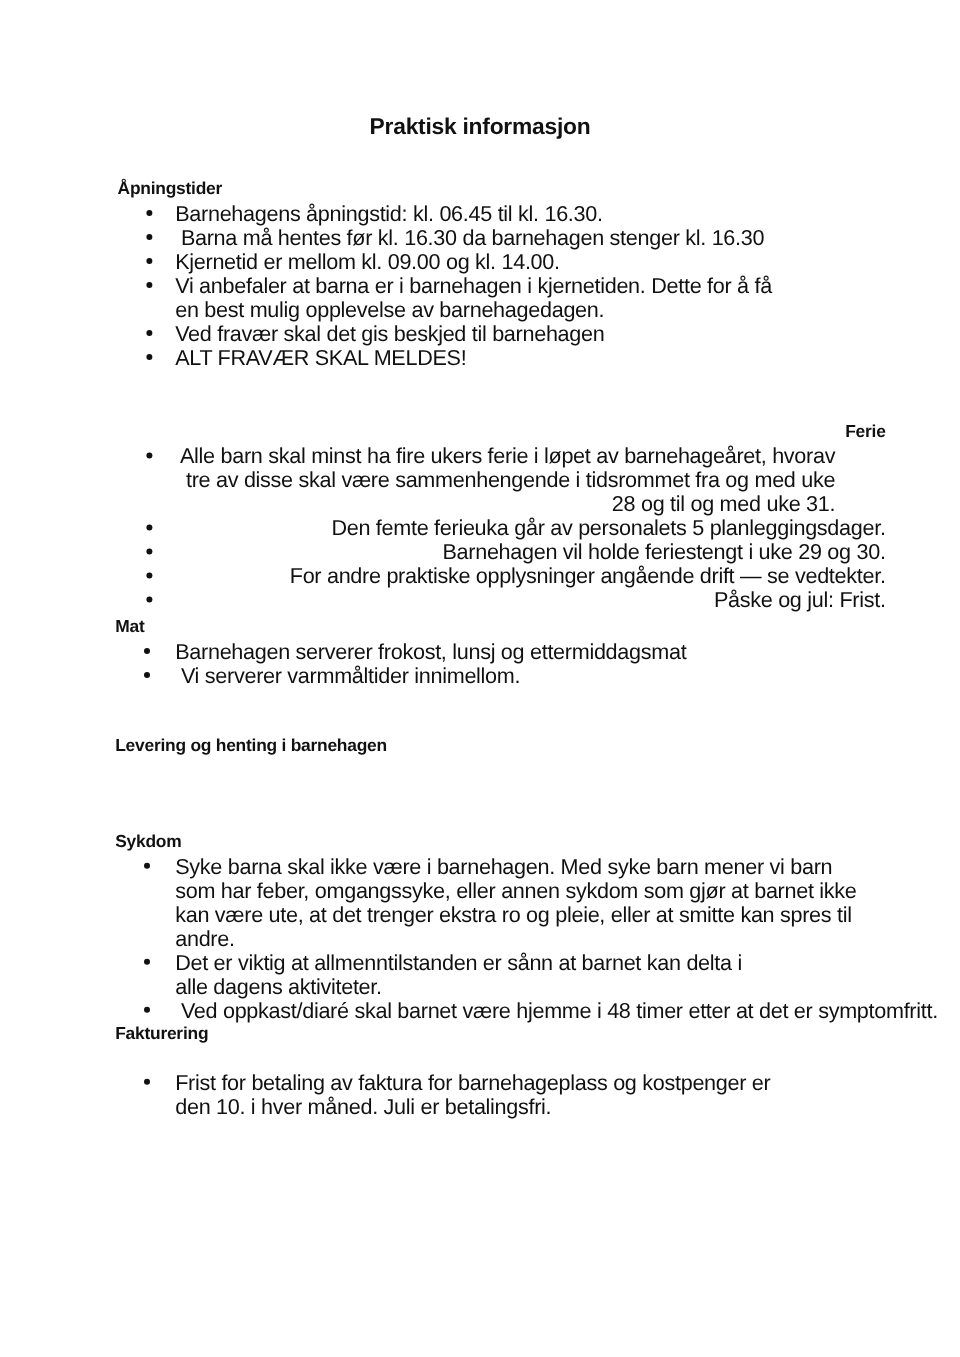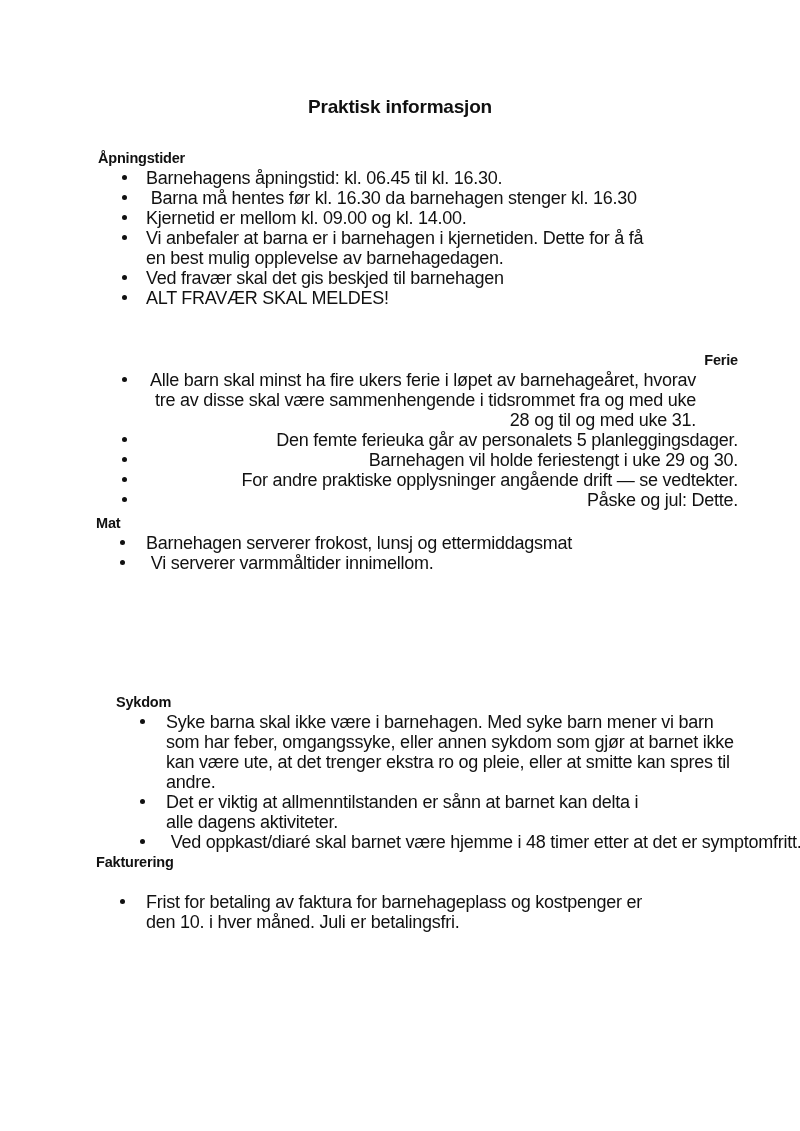--- a/index.html
+++ b/index.html
@@ -56,41 +56,42 @@
       <li>
           <span class="txt">Den femte ferieuka går av personalets 5 planleggingsdager.</span>
         </li>
       <li>
           <span class="txt" style="white-space:pre"> Barnehagen vil holde feriestengt i uke 29 og 30.</span>
         </li>
       <li>
           <span class="txt">For andre praktiske opplysninger angående drift — se vedtekter.</span>
         </li>
       <li>
-          <span class="txt" style="white-space:pre"> Påske og jul: Dette.</span>
+          <span class="txt" style="white-space:pre"> Påske og jul: Frist.</span>
         </li>
     </ul>
   </div>
 
   <div class="section" style="top:513px; left:96px;">
     <div class="heading">Mat</div>
     <ul>
       <li style="padding-left:50px">
           <span class="txt">Barnehagen serverer frokost, lunsj og ettermiddagsmat</span>
         </li>
       <li style="padding-left:50px">
           <span class="txt" style="white-space:pre"> Vi serverer varmmåltider innimellom.</span>
         </li>
     </ul>
   </div>
 
   <div class="section" style="top:612px; left:96px;">
+    <div class="heading">Levering og henting i barnehagen</div>
   </div>
 
-  <div class="section" style="top:692px; left:96px;margin-left:20px;">
+  <div class="section" style="top:692px; left:96px;">
     <div class="heading">Sykdom</div>
     <ul>
       <li style="padding-left:50px; width:575px">
           <span class="txt"> Syke barna skal ikke være i barnehagen. Med syke barn mener vi barn som har feber, omgangssyke, eller annen sykdom som gjør at barnet ikke kan være ute, at det trenger ekstra ro og pleie, eller at smitte kan spres til andre.</span>
         </li>
       <li style="padding-left:50px; width:490px">
           <span class="txt"> Det er viktig at allmenntilstanden er sånn at barnet kan delta i alle dagens aktiviteter.</span>
         </li>
       <li style="padding-left:50px; width:610px">
           <span class="txt" style="white-space:pre"> Ved oppkast/diaré skal barnet være hjemme i 48 timer etter at det er symptomfritt.</span>

